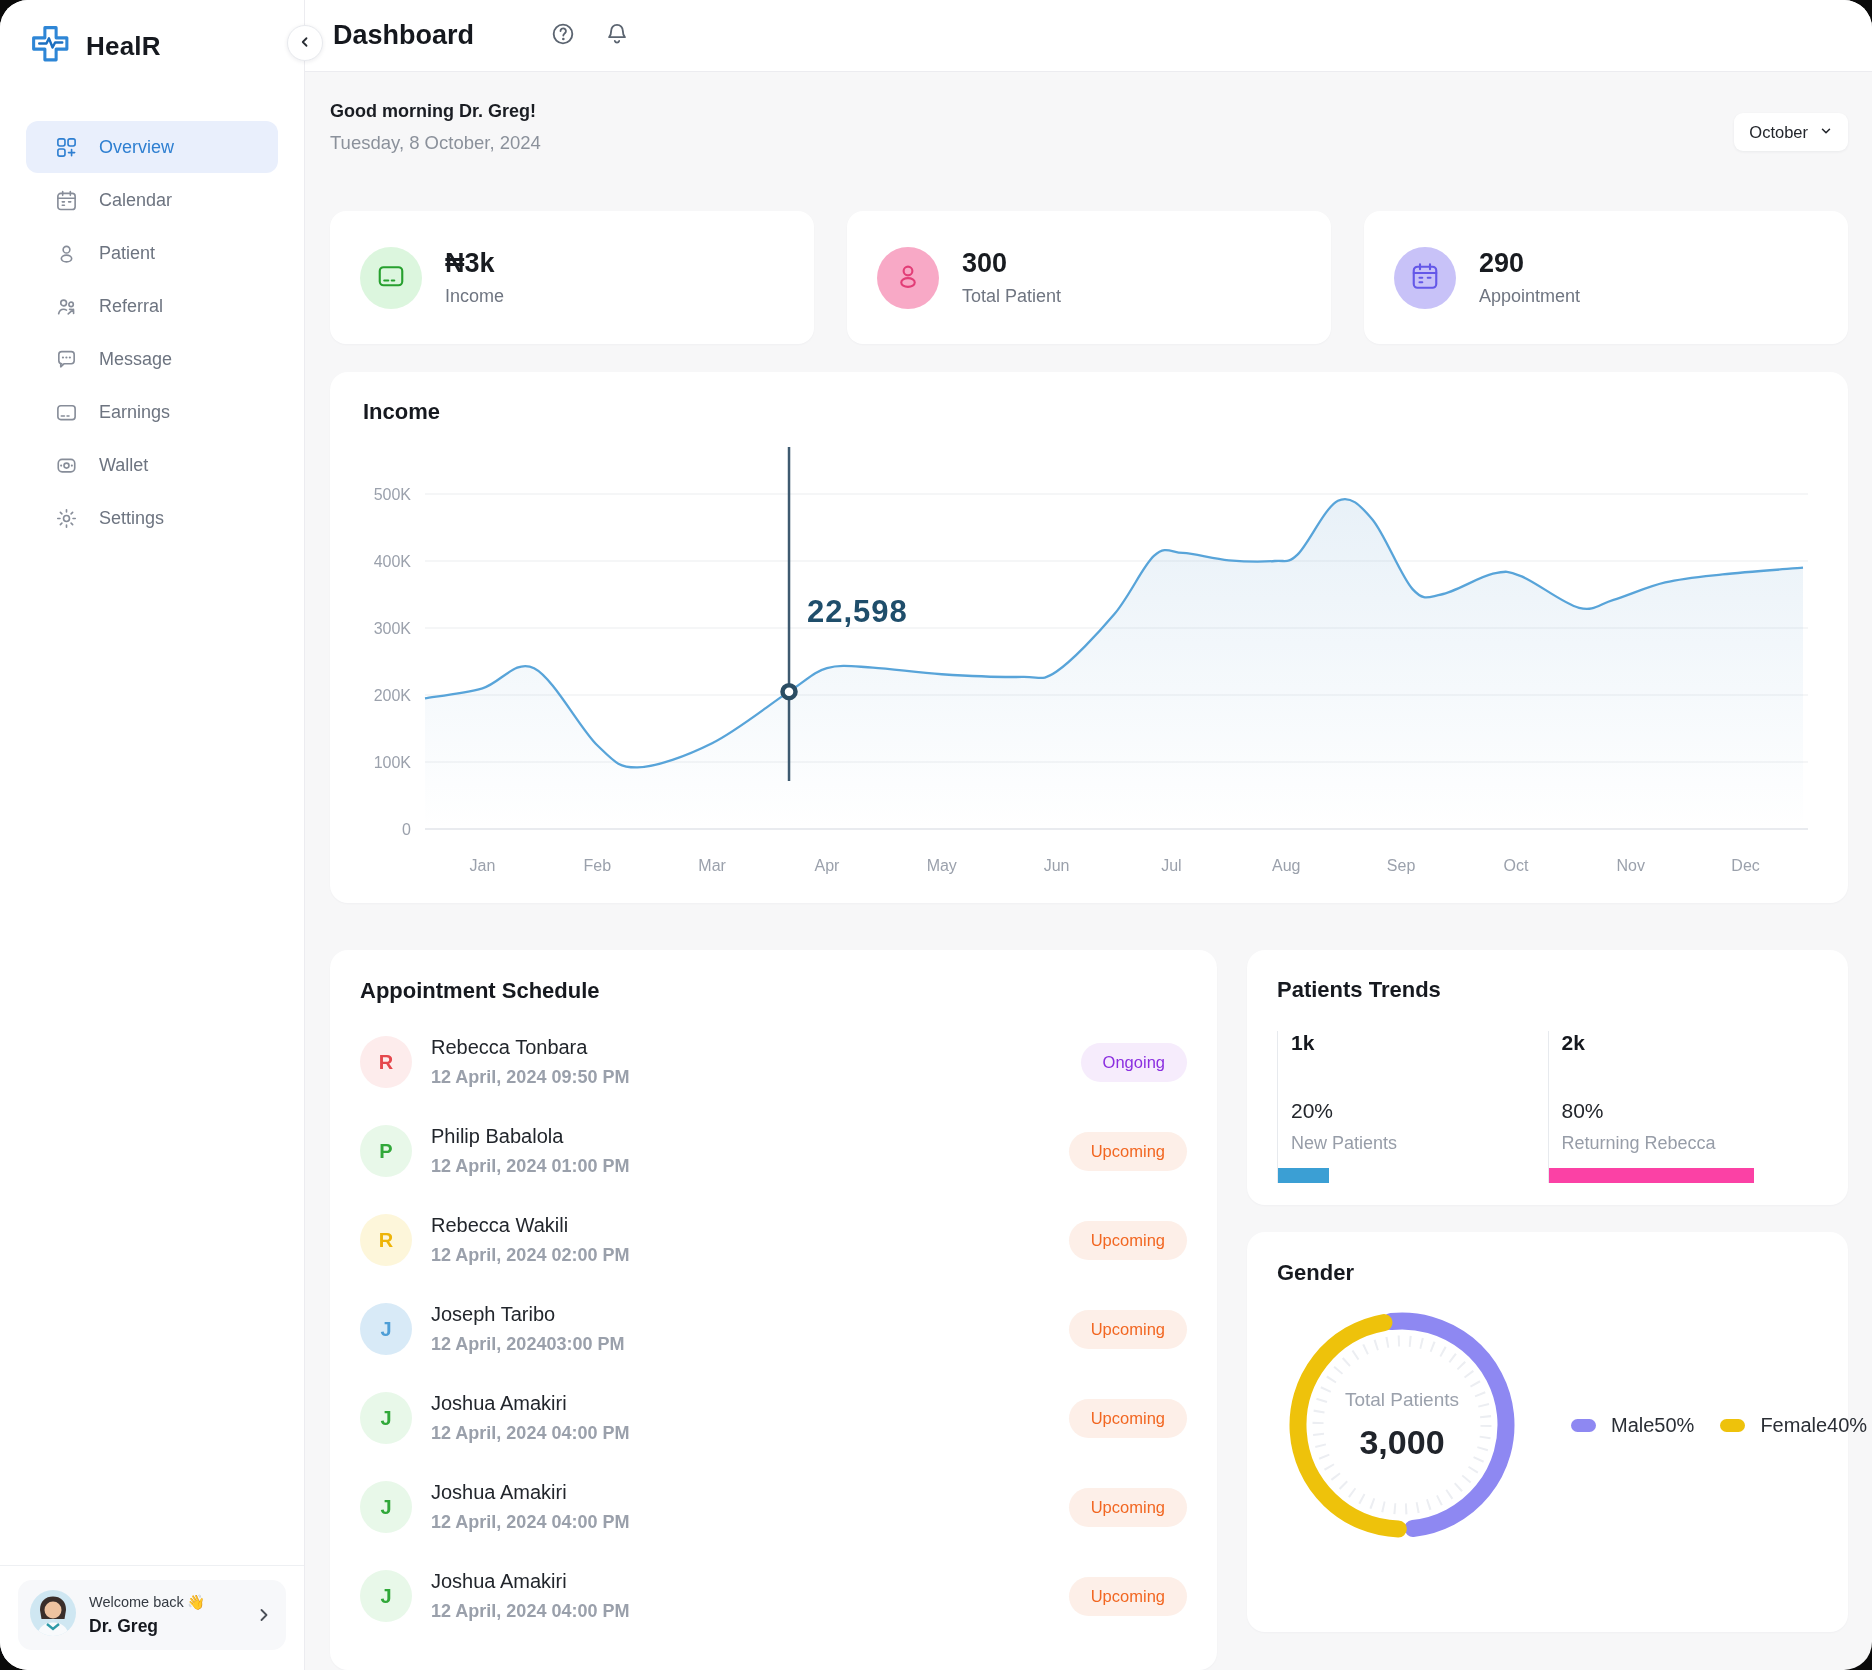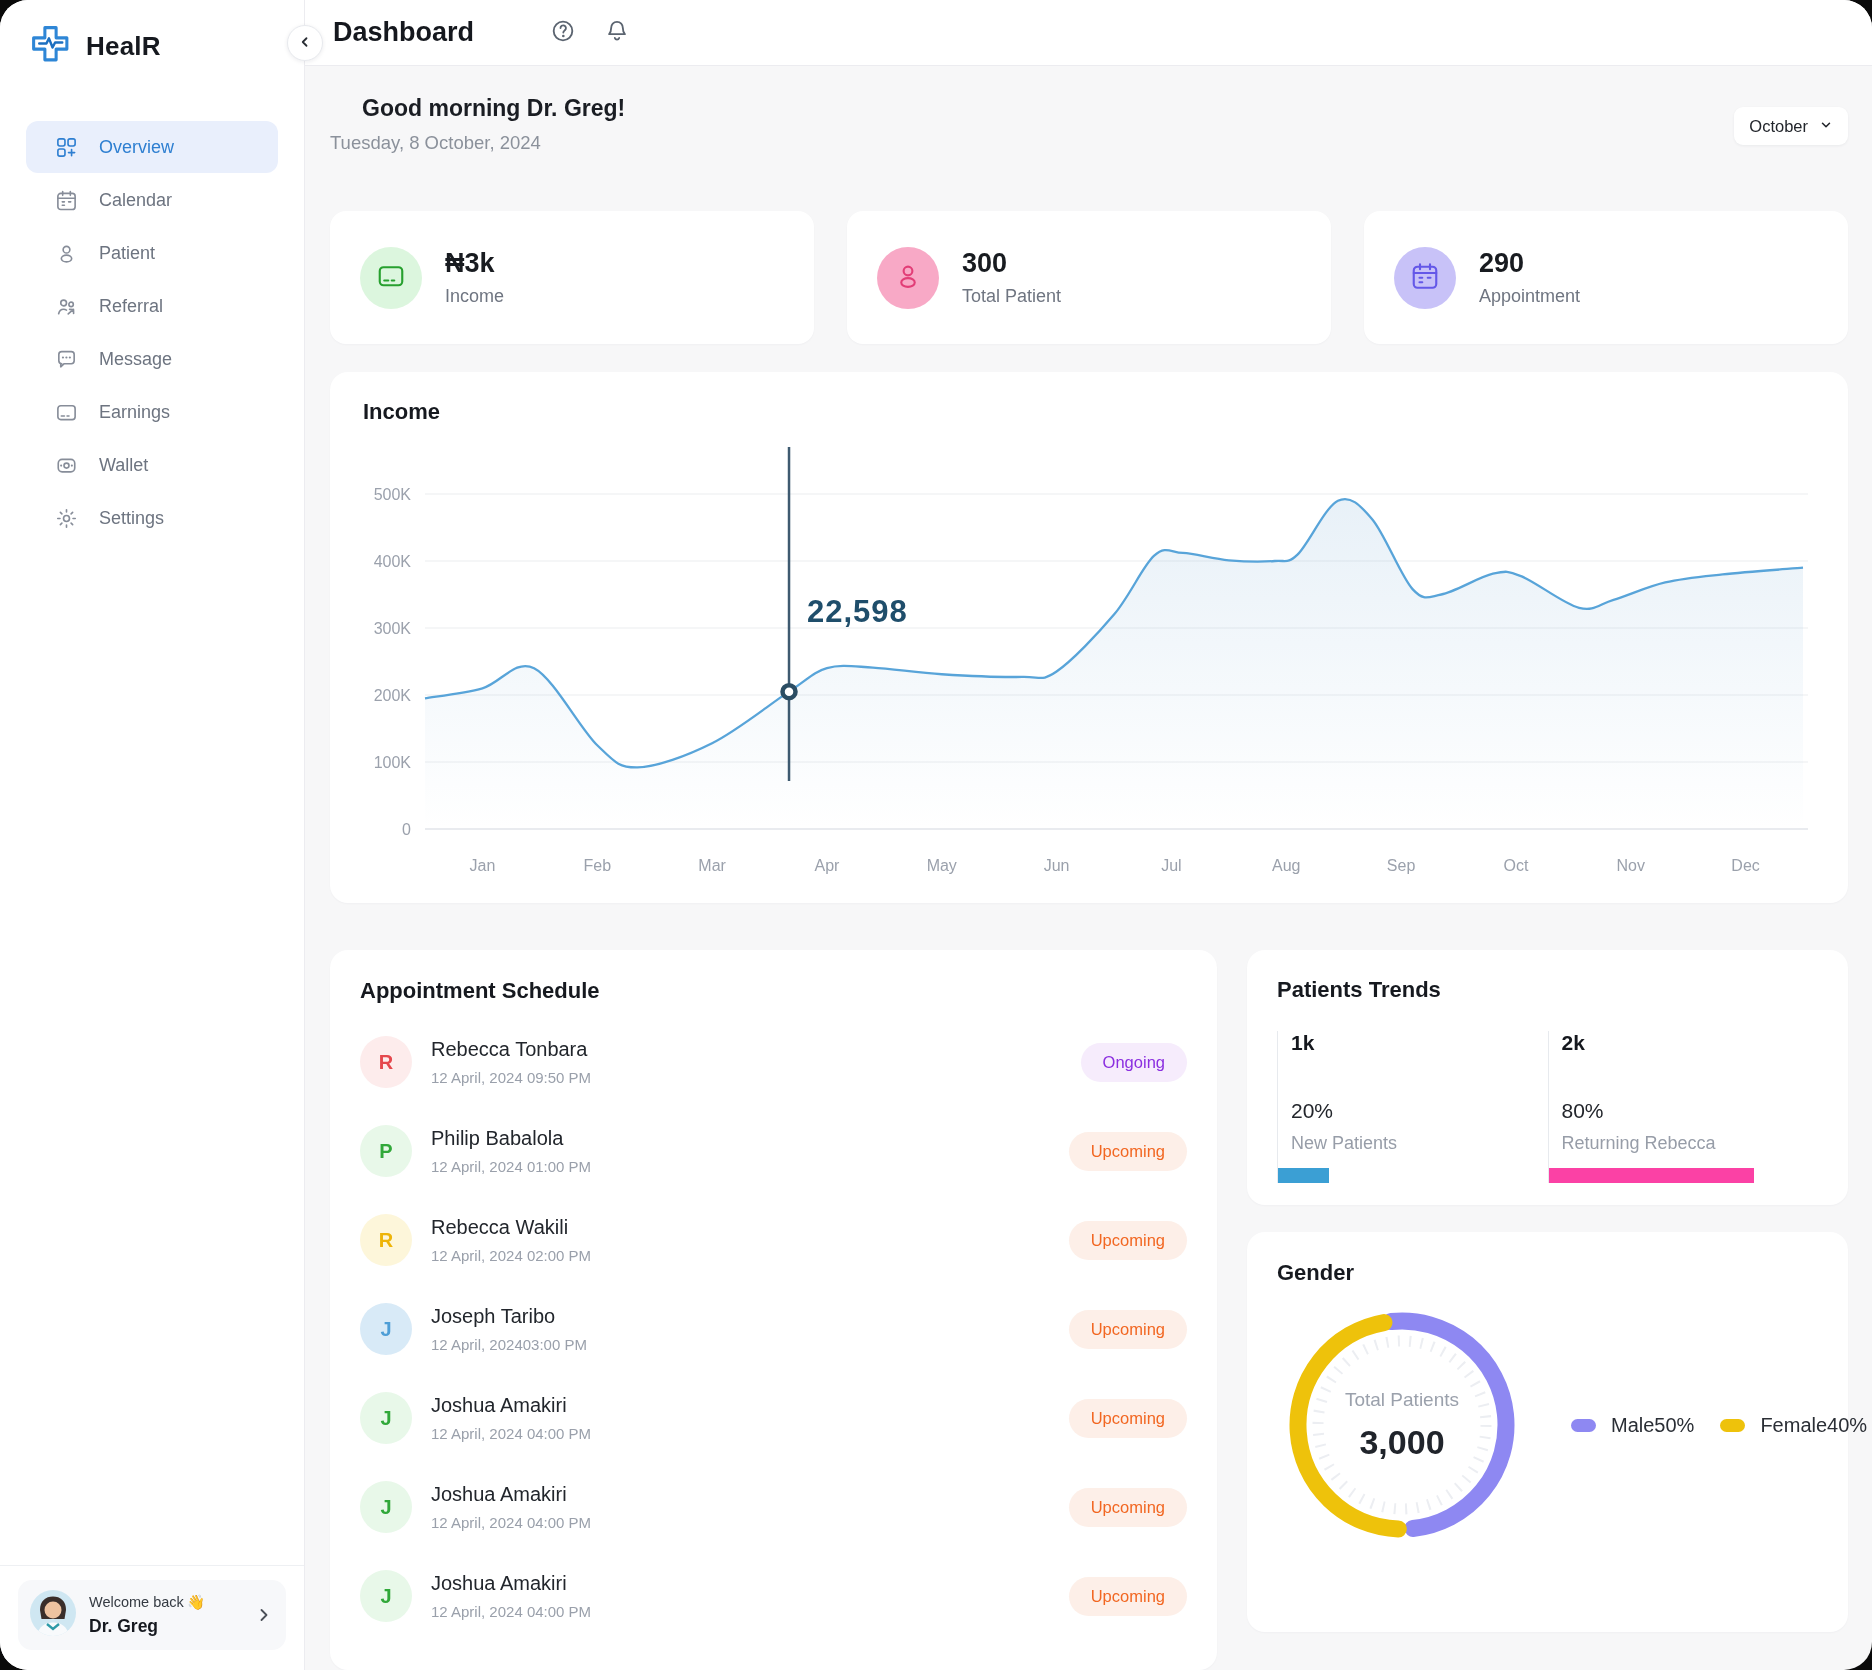--- a/index.html
+++ b/index.html
@@ -29,21 +29,21 @@
   .search-pill { margin-left:auto; width:322px; height:48px; border:1px solid #e6e8ec; border-radius:24px; background:#fff; display:flex; align-items:center; gap:12px; padding:0 18px; color:#aab0ba; }
   .search-pill input { border:0; outline:0; background:transparent; font-size:17px; color:#3c424c; width:100%; font-family:inherit; }
   .search-pill input::placeholder { color:#b4bac4; }
   .tb-icon { background:none; border:0; color:#5b6470; display:flex; cursor:pointer; }
   .tb-help { margin-left:76px; }
   .tb-bell { margin-left:28px; margin-right:248px; }
 
   .content { padding:0 24px 0 25px; }
 
   .greet-row { margin-top:29px; display:flex; justify-content:space-between; align-items:flex-start; }
-  .greet-title { font-size:23px; font-weight:600; color:#1a1d23;margin-left:32px; }
+  .greet-title { font-size:18px; font-weight:600; color:#1a1d23; }
   .greet-date { margin-top:10px; font-size:18.5px; color:#8b919b; }
   .month-select { margin-top:12px; height:38px; background:#fff; border:0; border-radius:9px; box-shadow:0 1px 3px rgba(25,35,55,.06); display:flex; align-items:center; gap:11px; padding:0 15px; font-size:16.5px; color:#23262c; font-family:inherit; cursor:pointer; }
 
   
   .stats { margin-top:57px; display:grid; grid-template-columns:repeat(3,1fr); gap:33px; }
   .stat-card { background:#fff; border-radius:16px; height:133px; display:flex; align-items:center; gap:23px; padding:0 30px; box-shadow:0 1px 2px rgba(25,35,55,.03); }
   .stat-ic { width:62px; height:62px; border-radius:50%; display:flex; align-items:center; justify-content:center; }
   .stat-value { font-size:27px; font-weight:700; color:#181b20; }
   .stat-label { margin-top:7px; font-size:18px; color:#6f7581; }
 
@@ -55,21 +55,21 @@
   .income-card svg { display:block; width:100%; margin-top:4px; }
 
   
   .bottom { margin-top:47px; display:flex; gap:30px; align-items:flex-start; }
   .sched-card { width:887px; min-width:887px; padding:28px 30px 6px; min-height:720px; }
   .sched-rows { margin-top:32px; }
   .sched-row { display:flex; align-items:center; margin-bottom:37px; }
   .avatar { width:52px; height:52px; border-radius:50%; display:flex; align-items:center; justify-content:center; font-size:20px; font-weight:700; }
   .sr-info { margin-left:19px; }
   .sr-name { font-size:20px; font-weight:500; color:#22262c; }
-  .sr-date { margin-top:8px; font-size:15px; color:#9aa0ab; }
+  .sr-date { margin-top:8px; font-size:18px; color:#9aa0ab;font-weight:bold; }
   .badge { margin-left:auto; font-size:16.5px; font-weight:500; padding:10px 22px; border-radius:20px; }
 
   .right-col { flex:1; display:flex; flex-direction:column; gap:27px; min-width:0; }
   .trends-card { padding:27px 30px 22px; }
   .trend-cols { margin-top:28px; display:flex; }
   .trend-col { flex:1; border-left:1px solid #e7eaee; padding-left:13px; }
   .trend-count { font-size:21px; font-weight:700; color:#15181e; }
   .trend-pct { margin-top:44px; font-size:21px; font-weight:500; color:#23262c; }
   .trend-label { margin-top:10px; font-size:18px; color:#979da8; }
   .trend-bar { margin-top:14px; margin-left:-13px; height:15px; }

